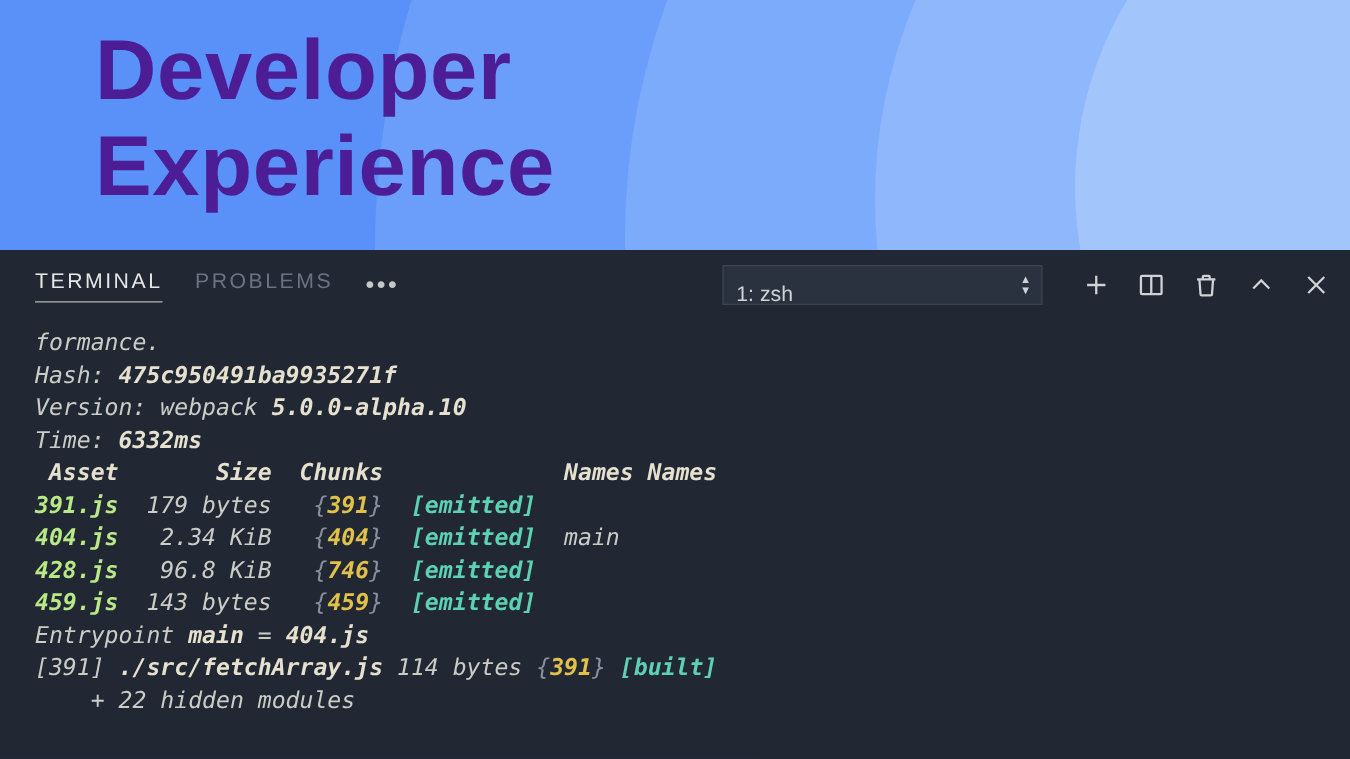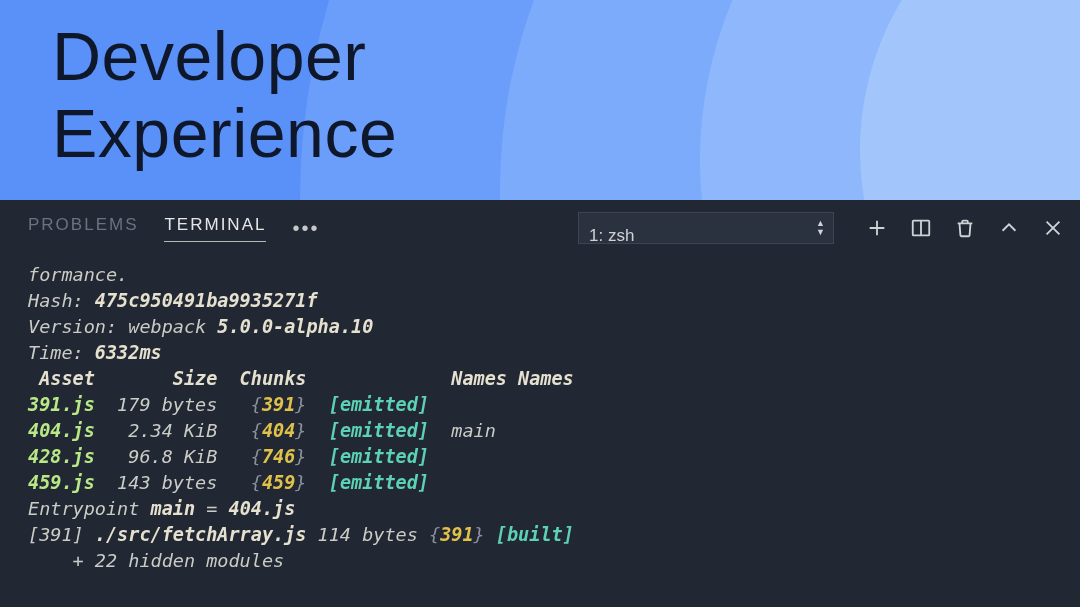--- a/index.html
+++ b/index.html
@@ -4,21 +4,21 @@
 <style>
   * { margin: 0; padding: 0; box-sizing: border-box; }
   html, body { width: 1080px; height: 607px; overflow: hidden; font-family: -apple-system, 'Segoe UI', sans-serif; background: #1f2430; }
   .root { width: 1080px; height: 607px; display: flex; flex-direction: column; }
   .banner { position: relative; height: 200px; background: #5a91f9; overflow: hidden; flex: 0 0 auto; }
   .arc { position: absolute; border-radius: 50%; }
   .arc.a1 { width: 1400px; height: 1400px; right: -620px; top: -500px; background: #6b9efa; }
   .arc.a2 { width: 1100px; height: 1100px; right: -520px; top: -360px; background: #7dabfb; }
   .arc.a3 { width: 820px;  height: 820px;  right: -440px; top: -250px; background: #8eb8fb; }
   .arc.a4 { width: 580px;  height: 580px;  right: -360px; top: -140px; background: #a2c5fc; }
-  .banner-title { position: relative; z-index: 5; color: #0f172a; font-weight: 400; padding: 18px 0 0 52px; font-size: 68px; line-height: 1.13; letter-spacing: 0.5px; }
+  .banner-title { position: relative; z-index: 5; color: #4c1d95; font-weight: 700; padding: 18px 0 0 76px; font-size: 68px; line-height: 1.13; letter-spacing: 0.5px; }
   .panel { flex: 1 1 auto; background: #212733; color: #cbccc6; display: flex; flex-direction: column; min-height: 0; }
   .tabbar { display: flex; align-items: center; height: 56px; padding: 0 16px 0 28px; gap: 18px; flex: 0 0 auto; }
   .tabs-left { display: flex; align-items: center; gap: 26px; }
   .tab { font-size: 17px; letter-spacing: 2px; color: #6b7281; cursor: pointer; padding-bottom: 6px; }
   .tab.active { color: #e6e6e6; border-bottom: 1px solid #b5b9b5; }
   .tab-more { color: #c5c8c6; font-size: 20px; letter-spacing: 2px; cursor: pointer; }
   .spacer { flex: 1 1 auto; }
   .selectbox { position: relative; width: 256px; height: 32px; background: #2b323f; border: 1px solid #3c4452; display: flex; align-items: center; padding: 16px 28px 0 10px; color: #cfd2d6; font-size: 17px; cursor: pointer; }
   .selectbox .caret { position: absolute; right: 8px; top: 0; bottom: 0; display:flex; flex-direction:column; justify-content:center; gap:1px; font-size:9px; line-height:9px; color:#cfd2d6;}
   .toolbar-icons { display: flex; align-items: center; gap: 22px; margin-left: 14px; }
@@ -43,22 +43,22 @@
     <div class="arc a4"></div>
     <div class="banner-title">
       <span>Developer</span><br>
       <span>Experience</span>
     </div>
   </div>
 
   <div class="panel">
     <div class="tabbar">
       <div class="tabs-left">
+        <div class="tab active">TERMINAL</div>
         <div class="tab">PROBLEMS</div>
-        <div class="tab active">TERMINAL</div>
         <div class="tab-more">•••</div>
       </div>
       <div class="spacer"></div>
       <div class="selectbox">
         <span>1: zsh</span>
         <span class="caret">▲<br>▼</span>
       </div>
       <div class="toolbar-icons">
         <div class="ticon">
           <svg viewBox="0 0 24 24">

